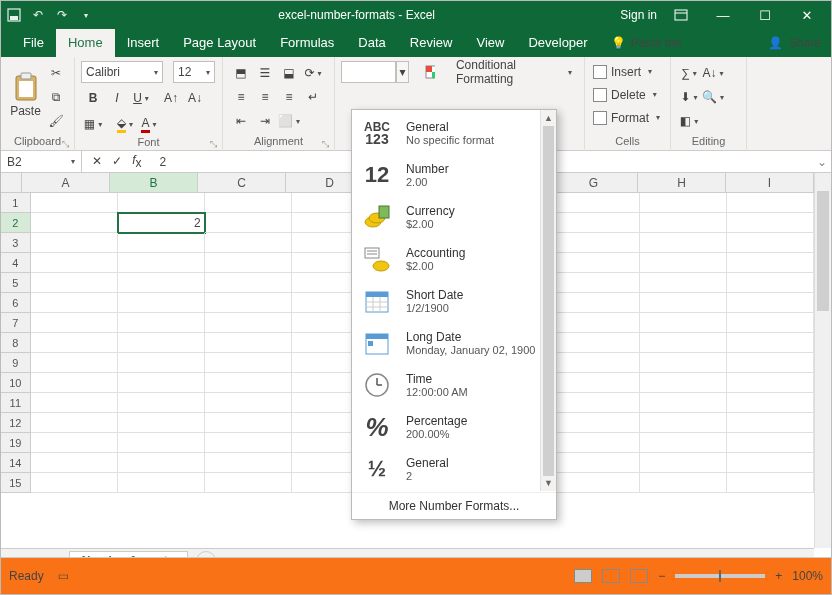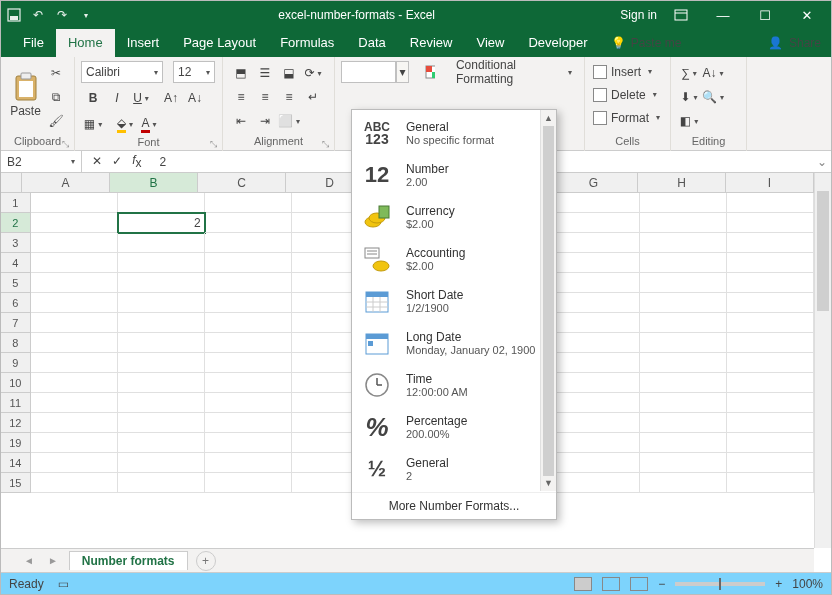--- a/index.html
+++ b/index.html
@@ -50,21 +50,21 @@
 .cell{width:88px;height:20px;border-right:1px solid #e0e0e0;border-bottom:1px solid #e0e0e0;padding:0 3px;line-height:20px;text-align:right}
 .cell.active{outline:2px solid #217346;outline-offset:-1px}
 .sheet-tabs-row{position:absolute;bottom:0;left:0;right:17px;height:24px;background:#f3f2f1;border-top:1px solid #ccc;display:flex;align-items:center;padding-left:20px;gap:8px}
 .nav-arr{color:#999;font-size:10px;padding:0 3px}
 .sheet-tab{border:1px solid #ccc;border-bottom:none;background:#fff;padding:2px 12px;font-size:12px;color:#217346;font-weight:600}
 .new-sheet{width:20px;height:20px;border:1px solid #ccc;border-radius:10px;text-align:center;line-height:18px;color:#777}
 
 .vscroll{position:absolute;right:0;top:0;width:17px;bottom:24px;background:#f0f0f0;border-left:1px solid #ddd}
 .vscroll-thumb{position:absolute;top:18px;left:2px;right:2px;height:120px;background:#cfcfcf}
 
-.statusbar{position:absolute;bottom:0;left:0;right:0;height:22px;background:#7dd3fc;border-top:1px solid #ccc;display:flex;align-items:center;padding:0 8px;font-size:11px;color:#555}
+.statusbar{position:absolute;bottom:0;left:0;right:0;height:37px;background:#f97316;border-top:1px solid #ccc;display:flex;align-items:center;padding:0 8px;font-size:11px;color:#555}
 .statusbar .right{margin-left:auto;display:flex;align-items:center;gap:10px}
 .view-btn{width:18px;height:14px;border:1px solid #888}
 .zoom-slider{width:90px;height:4px;background:#ccc;position:relative}
 .zoom-slider::after{content:"";position:absolute;left:44px;top:-4px;width:2px;height:12px;background:#666}
 
 .dropdown{position:absolute;top:108px;left:350px;width:206px;background:#fff;border:1px solid #bbb;box-shadow:3px 3px 8px rgba(0,0,0,.25);z-index:100}
 .dd-list{max-height:432px;overflow:hidden;padding:2px 0}
 .dd-item{display:flex;align-items:center;padding:6px 8px;gap:12px}
 .dd-icon{width:34px;height:30px;display:flex;align-items:center;justify-content:center;font-family:Georgia,serif;font-size:18px;color:#555;font-weight:bold}
 .dd-text .t{font-weight:400;font-size:12px;color:#333}

